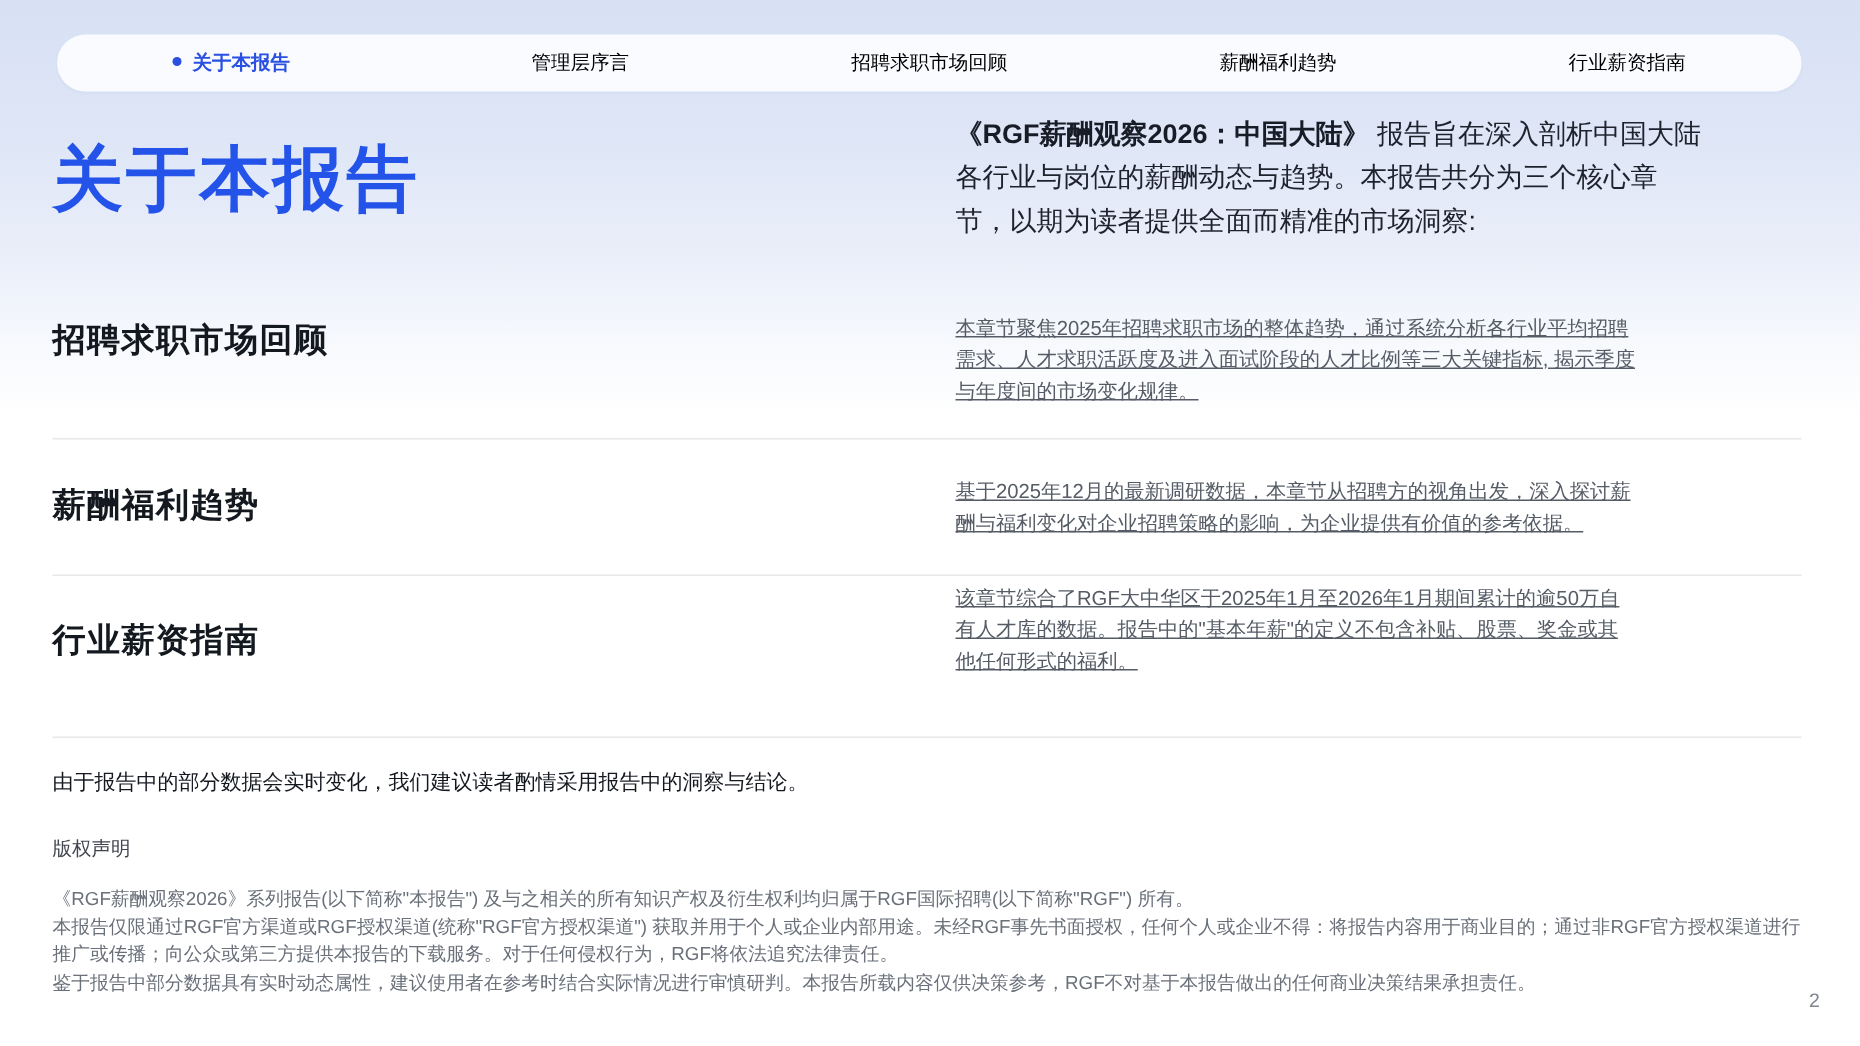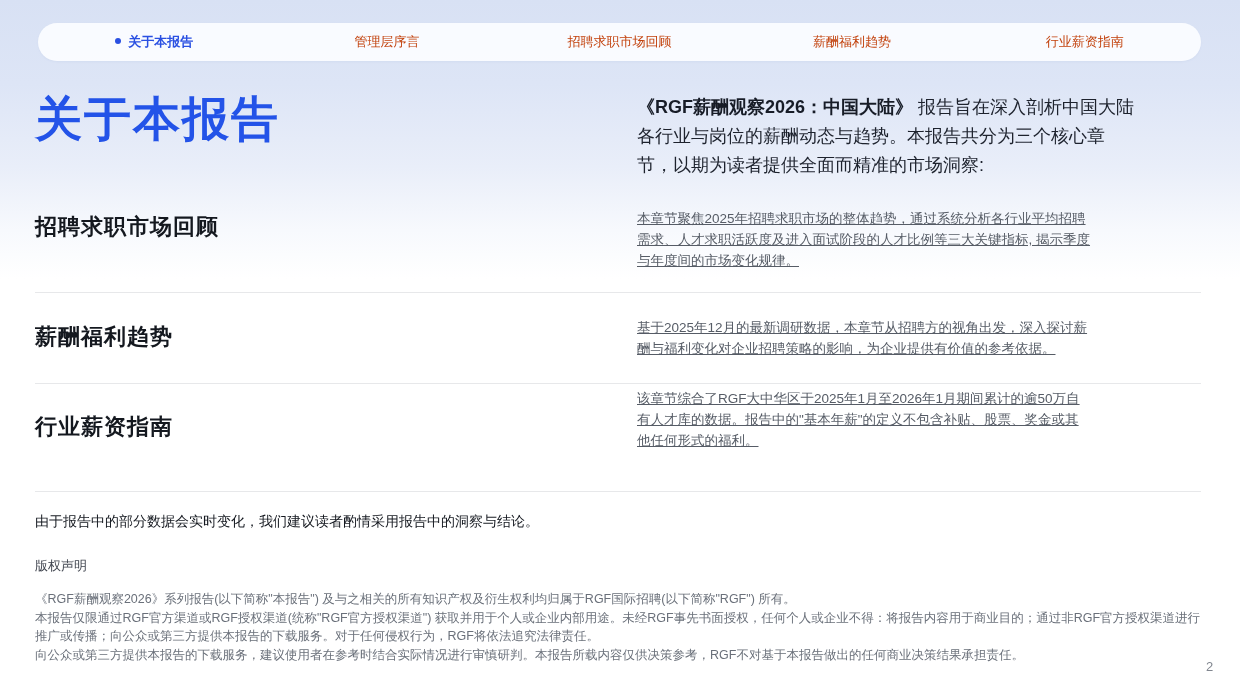--- a/index.html
+++ b/index.html
@@ -16,36 +16,36 @@
 
   
   .nav {
     position:absolute; left:38px; top:23px; width:1163px; height:38px;
     background:rgba(252,253,255,0.92);
     border-radius:19px;
     display:flex; align-items:center;
     box-shadow:0 1px 2px rgba(120,140,190,0.08);
   }
   .nav-tab {
-    flex:1; text-align:center; font-size:13px; color:#c2410c;
+    flex:1; text-align:center; font-size:13px; color:#000000;
     cursor:pointer; white-space:nowrap;
   }
   .nav-tab.active { color:#2a50e2; font-weight:bold; }
   .nav-dot {
     display:inline-block; width:6px; height:6px; border-radius:50%;
     background:#2a50e2; vertical-align:middle; margin-right:7px; margin-top:-3px;
   }
 
   
   .hero-title {
     position:absolute; left:35px; top:88px;
     font-size:47px; font-weight:bold; color:#2353e8; letter-spacing:2px;
   }
   .hero-intro {
-    position:absolute; left:637px; top:93px; width:498px;
+    position:absolute; left:637px; top:75px; width:498px;
     font-size:18px; line-height:29px; color:#1d222d;
   }
   .hero-intro b { color:#171c27; }
 
   
   .sec-title {
     position:absolute; left:35px;
     font-size:22px; font-weight:bold; color:#14181f; letter-spacing:1px;
   }
   .sec-desc {
@@ -115,18 +115,18 @@
   <h2 class="sec-title t3">行业薪资指南</h2>
   <p class="sec-desc d3">该章节综合了RGF大中华区于2025年1月至2026年1月期间累计的逾50万自有人才库的数据。报告中的"基本年薪"的定义不包含补贴、股票、奖金或其他任何形式的福利。</p>
   <div class="divider l3"></div>
 
   <p class="note">由于报告中的部分数据会实时变化，我们建议读者酌情采用报告中的洞察与结论。</p>
 
   <h3 class="copyright-title">版权声明</h3>
   <div class="copyright-body">
     <p>《RGF薪酬观察2026》系列报告(以下简称"本报告") 及与之相关的所有知识产权及衍生权利均归属于RGF国际招聘(以下简称"RGF") 所有。</p>
     <p>本报告仅限通过RGF官方渠道或RGF授权渠道(统称"RGF官方授权渠道") 获取并用于个人或企业内部用途。未经RGF事先书面授权，任何个人或企业不得：将报告内容用于商业目的；通过非RGF官方授权渠道进行推广或传播；向公众或第三方提供本报告的下载服务。对于任何侵权行为，RGF将依法追究法律责任。</p>
-    <p>向公众或第三方提供本报告的下载服务，建议使用者在参考时结合实际情况进行审慎研判。本报告所载内容仅供决策参考，RGF不对基于本报告做出的任何商业决策结果承担责任。</p>
+    <p>鉴于报告中部分数据具有实时动态属性，建议使用者在参考时结合实际情况进行审慎研判。本报告所载内容仅供决策参考，RGF不对基于本报告做出的任何商业决策结果承担责任。</p>
   </div>
 
   <div class="page-number">2</div>
 
 </div>
 
 </body></html>

